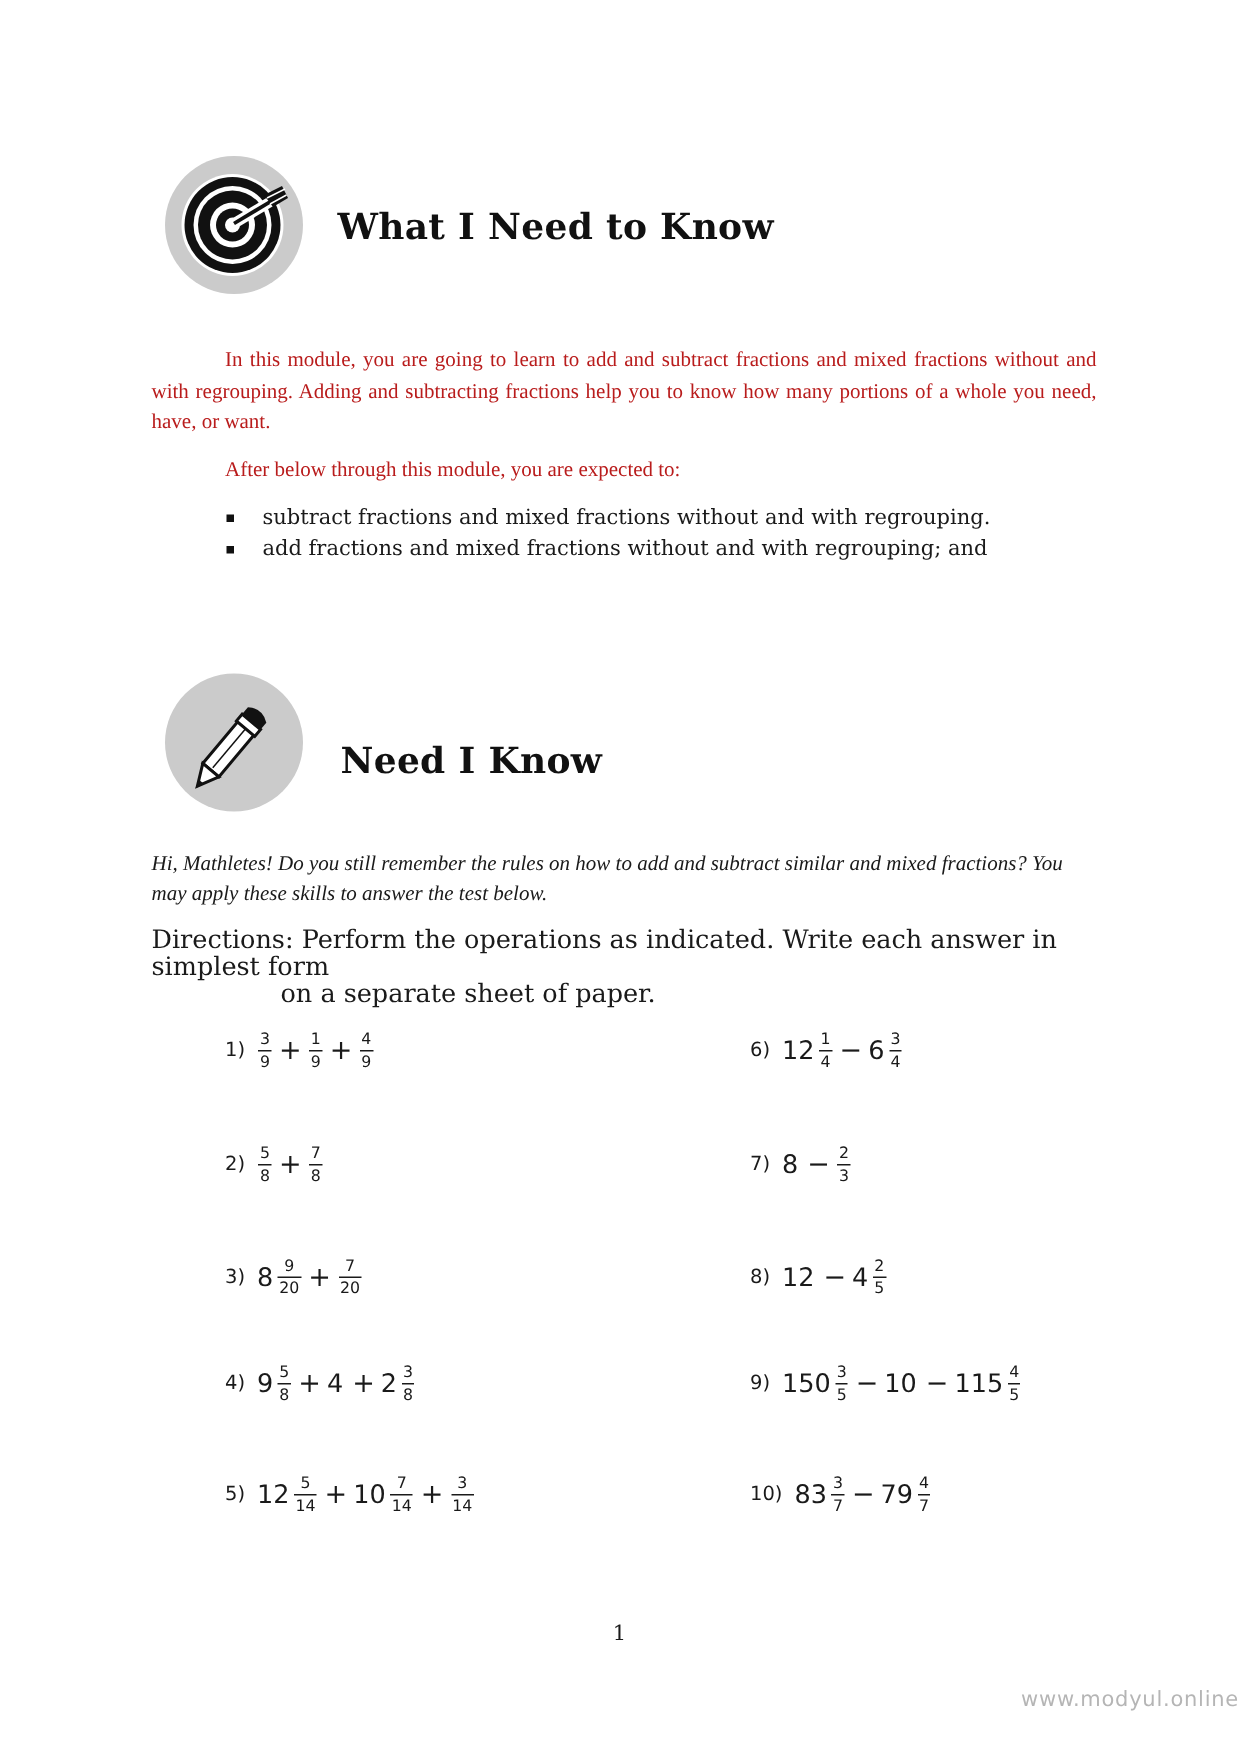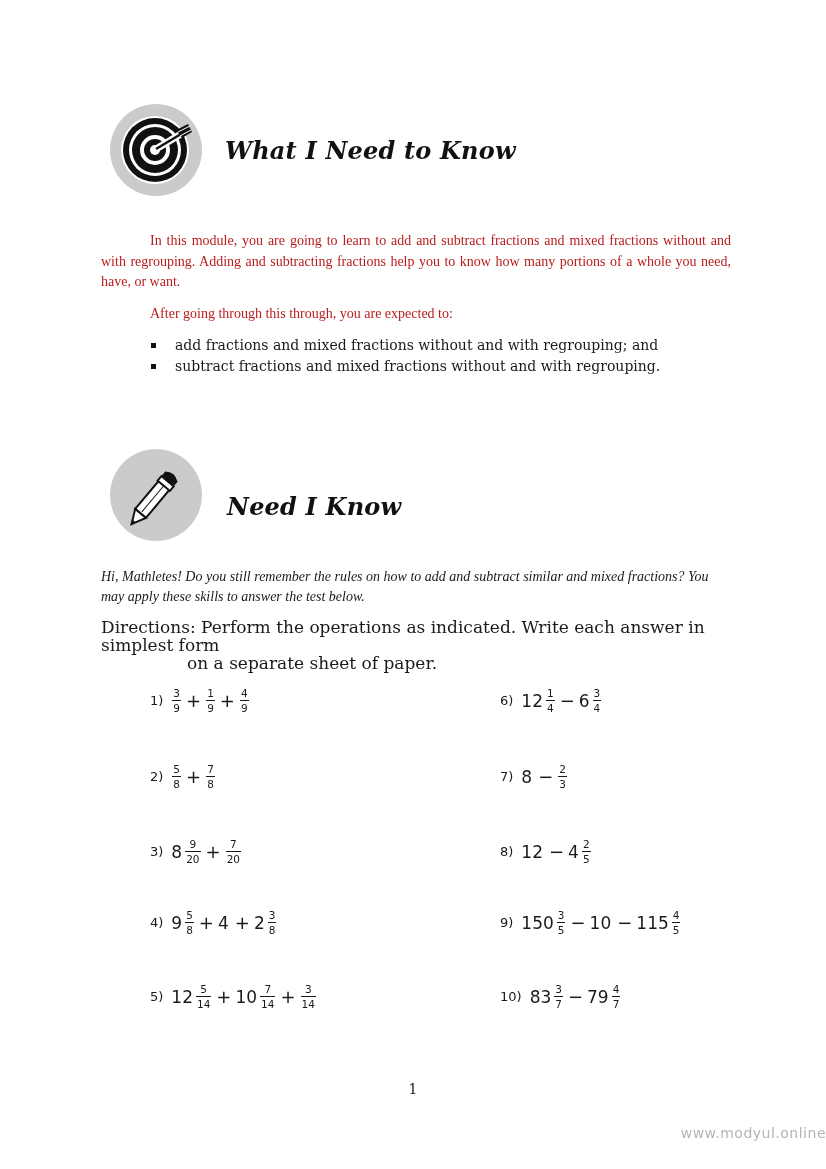--- a/index.html
+++ b/index.html
@@ -9,21 +9,21 @@
       color: #1a1a1a;
     }
     .icon-circle {
       position: absolute; width: 92px; height: 92px; border-radius: 50%;
       background: #cbcbcb;
     }
     .icon-circle svg { position: absolute; left: 0; top: 0; }
     .section-title {
       position: absolute;
       font-family: "DejaVu Serif", serif;
-      font-style: italic; font-weight: bold;
+      font-weight: bold;
       font-size: 24px; color: #111;
       letter-spacing: 0.2px;
     }
     .para {
       position: absolute; left: 101px; width: 630px;
       font-family: Liberation Serif, serif;
       font-size: 14px; line-height: 20.5px; color: #b91c1c;
       text-align: justify;
     }
     .indent { text-indent: 49px; }
@@ -89,25 +89,25 @@
     <line x1="46" y1="45" x2="76" y2="27" stroke="#ffffff" stroke-width="7"></line>
     <line x1="46" y1="45" x2="76" y2="27" stroke="#111" stroke-width="2.5"></line>
     <polygon points="66,26 78,20 82,28 72,34" fill="#111"></polygon>
     <line x1="68" y1="28" x2="80" y2="22" stroke="#fff" stroke-width="1"></line>
     <line x1="70" y1="32" x2="81" y2="26" stroke="#fff" stroke-width="1"></line>
   </svg>
 </div>
 <div class="section-title" style="left:225px; top:136px;">What I Need to Know</div>
 
 <div class="para indent" style="top:231px;">In this module, you are going to learn to add and subtract fractions and mixed fractions without and with regrouping. Adding and subtracting fractions help you to know how many portions of a whole you need, have, or want.</div>
-<div class="para indent" style="top:304px;">After going through this through, you are expected to:</div>
+<div class="para indent" style="top:304px;">After below through this module, you are expected to:</div>
 
 <ul class="bullets">
+  <li><span class="sq"></span><span>subtract fractions and mixed fractions without and with regrouping.</span></li>
   <li><span class="sq"></span><span>add fractions and mixed fractions without and with regrouping; and</span></li>
-  <li><span class="sq"></span><span>subtract fractions and mixed fractions without and with regrouping.</span></li>
 </ul>
 
 <div class="icon-circle" style="left:110px; top:449px;">
   <svg width="92" height="92" viewBox="0 0 92 92">
     <g transform="rotate(-50 46 46)">
       <rect x="22" y="39" width="40" height="14" fill="#ffffff" stroke="#111" stroke-width="2"></rect>
       <line x1="24" y1="46" x2="60" y2="46" stroke="#111" stroke-width="1"></line>
       <rect x="58" y="38" width="6" height="16" fill="#ffffff" stroke="#111" stroke-width="2"></rect>
       <path d="M64 38 L70 38 Q76 46 70 54 L64 54 Z" fill="#111"></path>
       <polygon points="22,39 8,46 22,53" fill="#ffffff" stroke="#111" stroke-width="2"></polygon>

